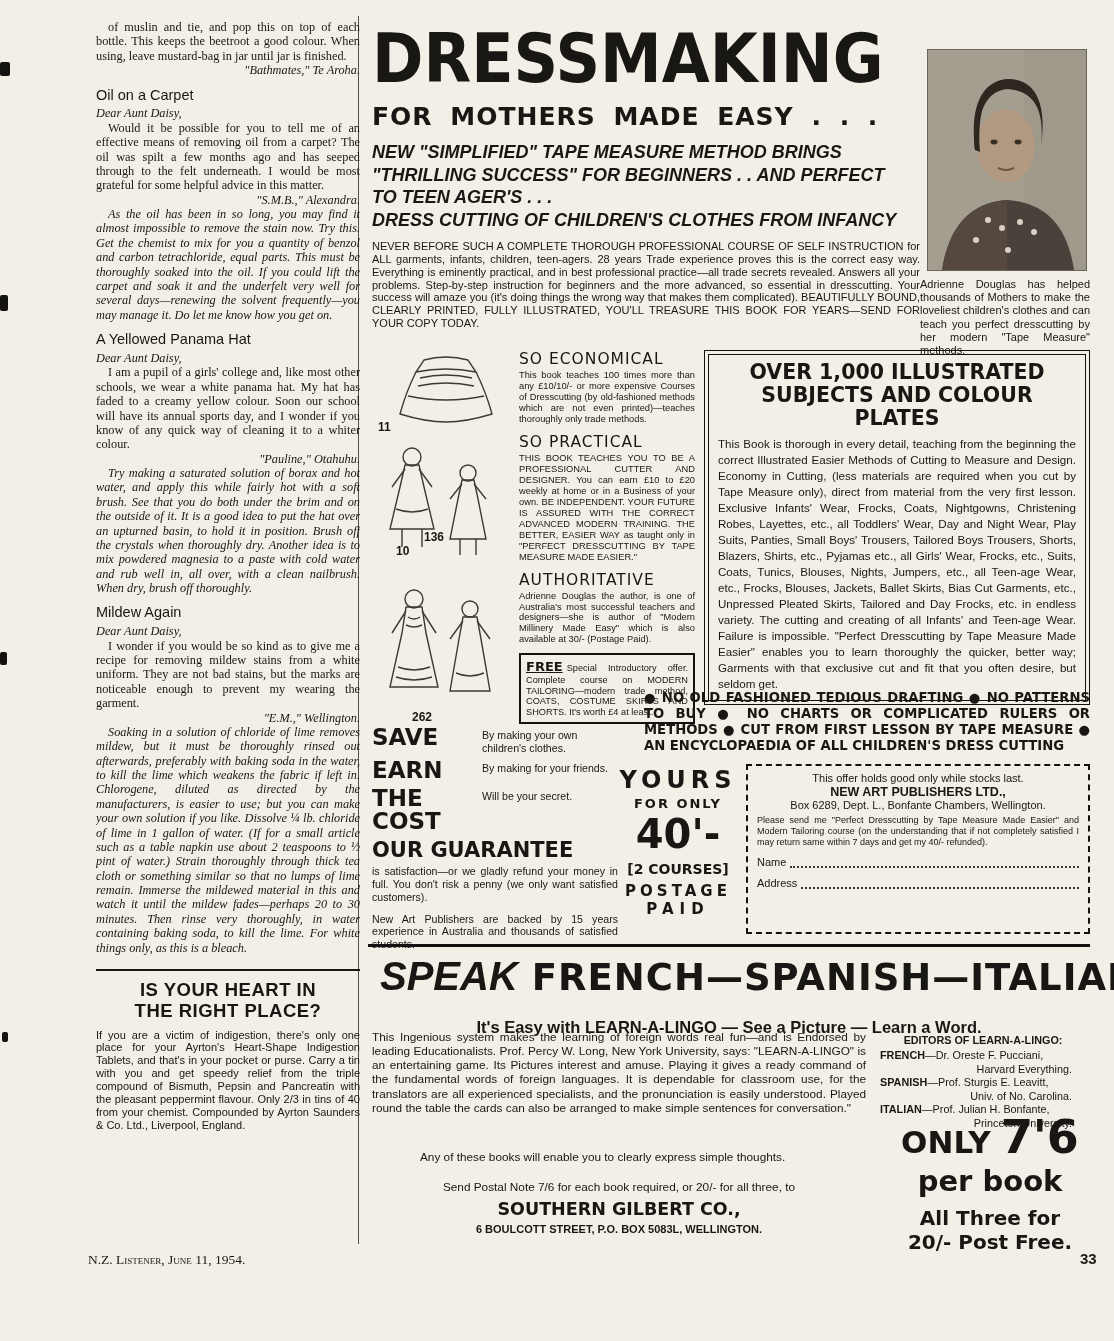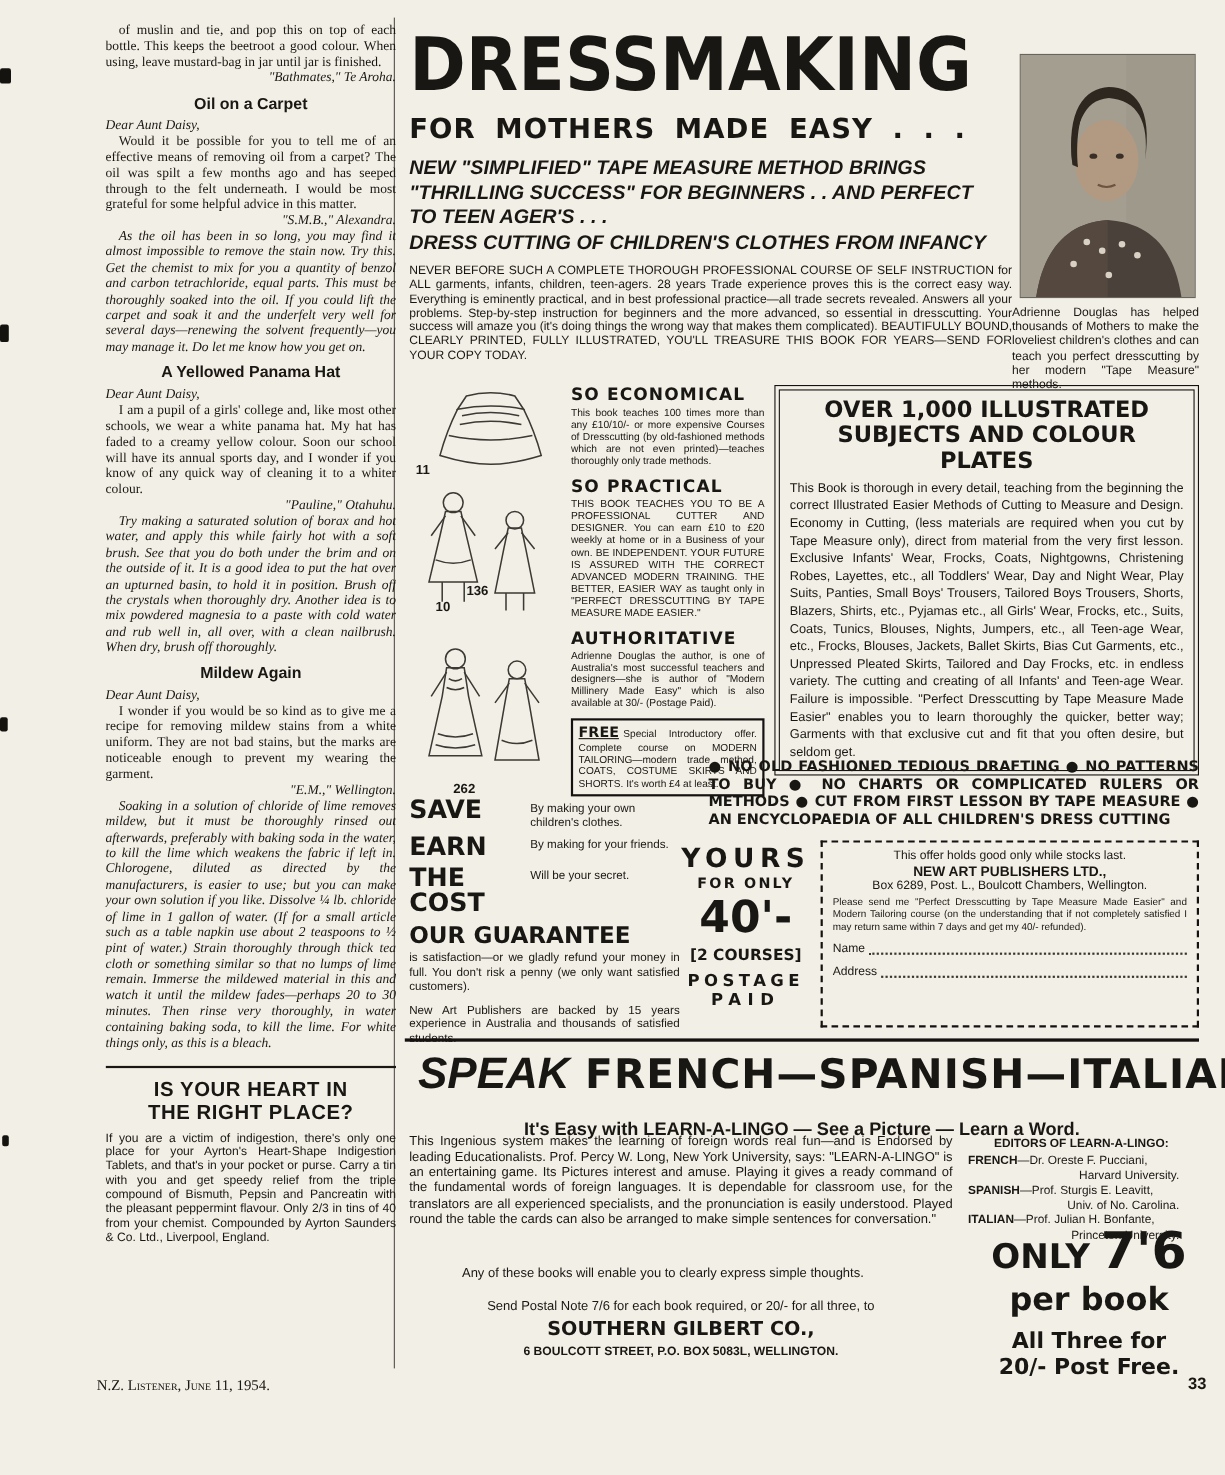--- a/index.html
+++ b/index.html
@@ -16,21 +16,21 @@
 
   
   .left-col {
     position:absolute; left:96px; top:20px; width:264px; height:1226px;
     font-family:"Liberation Serif", serif; font-size:12.3px; line-height:1.17;
     text-align:justify; overflow:hidden;
   }
   .left-col p { text-indent:12px; }
   .left-col .sig { text-align:right; font-style:italic; text-indent:0; }
   .left-col .salut { font-style:italic; text-indent:0; }
-  .left-col h3 { text-align:center; font-size:14.5px; margin:9px 0 3px; font-family:"Liberation Sans", sans-serif; font-weight:bold; }
+  .left-col h3 { text-align:left; font-size:14.5px; margin:9px 0 3px; font-family:"Liberation Sans", sans-serif; font-weight:normal; }
   .left-col .reply { font-style:italic; }
   .heart-ad { margin-top:14px; border-top:2px solid #191713; padding-top:8px; }
   .heart-ad h2 {
     font-family:"Liberation Sans", sans-serif; font-weight:bold; font-size:18.5px;
     text-align:center; line-height:1.15; margin-bottom:7px; letter-spacing:0.5px;
   }
   .heart-ad p { font-size:11px; line-height:1.18; text-indent:0; font-family:"Liberation Sans", sans-serif; }
 
   .footer-date { position:absolute; left:88px; top:1252px; font-family:"Liberation Serif", serif; font-size:13.5px; font-variant:small-caps; }
   .page-num { position:absolute; left:1080px; top:1250px; font-weight:bold; font-size:15px; }
@@ -54,21 +54,21 @@
     background:#b3ada1; outline:1px solid #6a655c;
   }
   .dm-caption { position:absolute; left:920px; top:278px; width:170px; font-size:11px; line-height:1.2; text-align:justify; }
 
   
   .dm-sketches { position:absolute; left:372px; top:352px; width:142px; height:368px; }
   .dm-sketches svg { display:block; }
   .sketch-num { position:absolute; font-weight:bold; font-size:12px; }
 
   .dm-features { position:absolute; left:519px; top:350px; width:176px; }
-  .dm-feature h4 { font-family:"DejaVu Sans", sans-serif; font-weight:700; font-size:15.5px; letter-spacing:1px; margin-bottom:2px; white-space:nowrap; }
+  .dm-feature h4 { font-family:"DejaVu Sans", sans-serif; font-weight:400; font-size:15.5px; letter-spacing:1px; margin-bottom:2px; white-space:nowrap; }
   .dm-feature p { font-size:9.3px; line-height:1.18; text-align:justify; margin-bottom:8px; }
   .dm-free-box { border:2px solid #141210; padding:4px 5px; font-size:9.2px; line-height:1.18; text-align:justify; }
   .dm-free-label { font-weight:800; font-size:13px; text-decoration:underline; font-family:"DejaVu Sans", sans-serif; margin-right:4px; }
 
   .dm-subjects { position:absolute; left:704px; top:350px; width:386px; border:1px solid #141210; padding:3px; }
   .dm-subjects-inner { border:1px solid #141210; padding:6px 9px 8px; }
   .dm-subjects h3 { text-align:center; font-size:20.5px; font-weight:800; line-height:1.12; font-family:"DejaVu Sans", sans-serif; }
   .dm-subjects p { margin-top:6px; font-size:11.6px; line-height:1.38; text-align:justify; }
 
   .dm-bullets {
@@ -308,21 +308,21 @@
     <div class="foronly">FOR ONLY</div>
     <div class="amount">40'-</div>
     <div class="courses">[2 COURSES]</div>
     <div class="postage">POSTAGE</div>
     <div class="paid">PAID</div>
   </div>
 
   <div class="dm-coupon">
     <div class="stock">This offer holds good only while stocks last.</div>
     <div class="company">NEW ART PUBLISHERS LTD.,</div>
-    <div class="addr">Box 6289, Post. L., Boulcott Chambers, Wellington.</div>
+    <div class="addr">Box 6289, Dept. L., Bonfante Chambers, Wellington.</div>
     <div class="terms">Please send me "Perfect Dresscutting by Tape Measure Made Easier" and Modern Tailoring course (on the understanding that if not completely satisfied I may return same within 7 days and get my 40/- refunded).</div>
     <div class="coupon-row">
       <span class="coupon-label">Name</span>
       <span class="coupon-dots"></span>
     </div>
     <div class="coupon-row">
       <span class="coupon-label">Address</span>
       <span class="coupon-dots"></span>
     </div>
   </div>
@@ -334,21 +334,21 @@
       <span class="it">SPEAK</span><span class="rest">FRENCH—SPANISH—ITALIAN</span>
     </div>
     <div class="lingo-subhead">It's Easy with LEARN-A-LINGO — See a Picture — Learn a Word.</div>
 
     <p class="lingo-body">This Ingenious system makes the learning of foreign words real fun—and is Endorsed by leading Educationalists. Prof. Percy W. Long, New York University, says: "LEARN-A-LINGO" is an entertaining game. Its Pictures interest and amuse. Playing it gives a ready command of the fundamental words of foreign languages. It is dependable for classroom use, for the translators are all experienced specialists, and the pronunciation is easily understood. Played round the table the cards can also be arranged to make simple sentences for conversation."</p>
 
     <div class="lingo-editors">
       <div class="et">EDITORS OF LEARN-A-LINGO:</div>
       <div>
         <div><b>FRENCH</b><span>—Dr. Oreste F. Pucciani,</span></div>
-        <div class="line2">Harvard University.</div>
+        <div class="line2">Harvard Everything.</div>
       </div>
       <div>
         <div><b>SPANISH</b><span>—Prof. Sturgis E. Leavitt,</span></div>
         <div class="line2">Univ. of No. Carolina.</div>
       </div>
       <div>
         <div><b>ITALIAN</b><span>—Prof. Julian H. Bonfante,</span></div>
         <div class="line2">Princeton University.</div>
       </div>
     </div>

